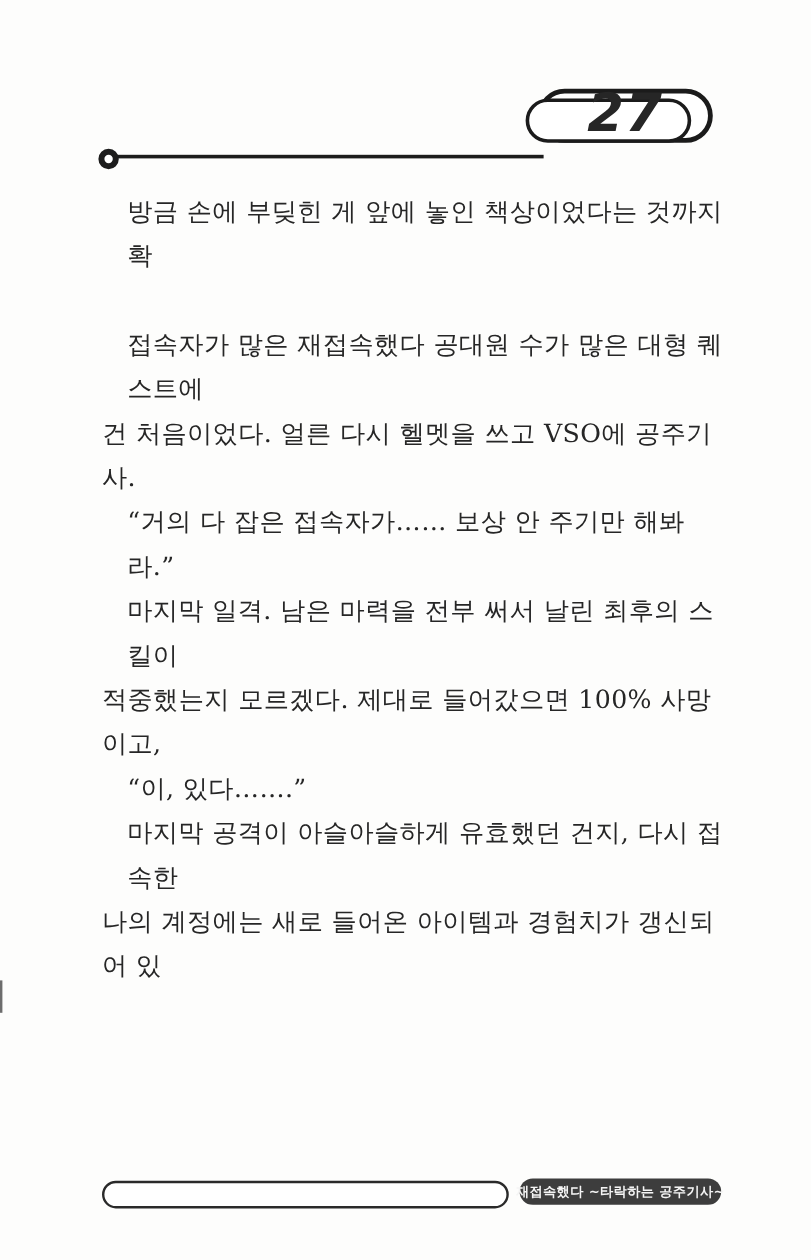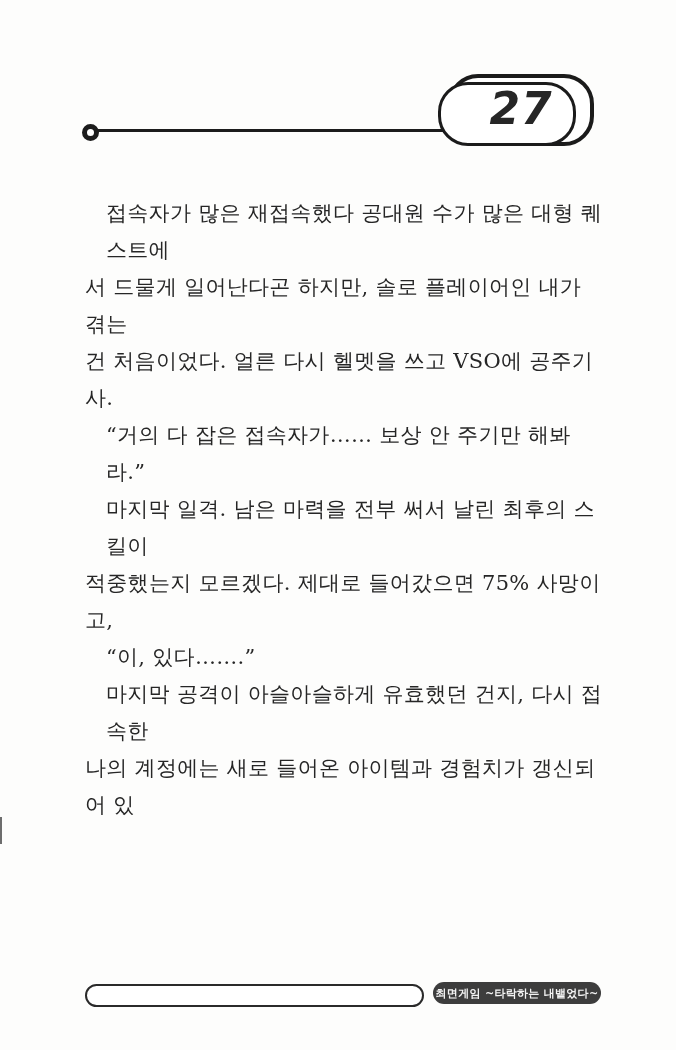--- a/index.html
+++ b/index.html
@@ -35,21 +35,21 @@
     width: 360px;
     height: 3px;
     background: #1c1c1c;
     z-index: 1;
   }
   .capsule {
     position: absolute;
     left: 448px;
     top: 74px;
     width: 146px;
-    height: 72px;
+    height: 45px;
     box-sizing: border-box;
     border: 4px solid #1b1b1b;
     border-radius: 30px;
     background: #ffffff;
     z-index: 2;
     display: flex;
     align-items: center;
     justify-content: center;
   }
   .capsule::before {
@@ -147,34 +147,34 @@
 
   <div>
     <div class="ring"></div>
     <div class="header-rule"></div>
     <div class="capsule">
       <span class="page-number">27</span>
     </div>
   </div>
 
   <div class="body-text">
+      <div class="line indent">방금 손에 부딪힌 게 앞에 놓인 책상이었다는 것까지 확</div>
       <div class="line blank"></div>
       <div class="line indent">접속자가 많은 재접속했다 공대원 수가 많은 대형 퀘스트에</div>
-      <div class="line">서 드물게 일어난다곤 하지만, 솔로 플레이어인 내가 겪는</div>
       <div class="line">건 처음이었다. 얼른 다시 헬멧을 쓰고 VSO에 공주기사.</div>
       <div class="line indent">“거의 다 잡은 접속자가…… 보상 안 주기만 해봐라.”</div>
       <div class="line indent">마지막 일격. 남은 마력을 전부 써서 날린 최후의 스킬이</div>
-      <div class="line">적중했는지 모르겠다. 제대로 들어갔으면 75% 사망이고,</div>
+      <div class="line">적중했는지 모르겠다. 제대로 들어갔으면 100% 사망이고,</div>
       <div class="line indent">“이, 있다…….”</div>
       <div class="line indent">마지막 공격이 아슬아슬하게 유효했던 건지, 다시 접속한</div>
       <div class="line">나의 계정에는 새로 들어온 아이템과 경험치가 갱신되어 있</div>
     </div>
 
   <div class="scan-artifact"></div>
 
   <div>
     <div class="footer-pill"></div>
     <div class="series-badge">
-      <span>최면게임 ~타락하는 내뱉었다~</span>
+      <span>재접속했다 ~타락하는 공주기사~</span>
     </div>
   </div>
 
 </div>
 
 </body></html>

